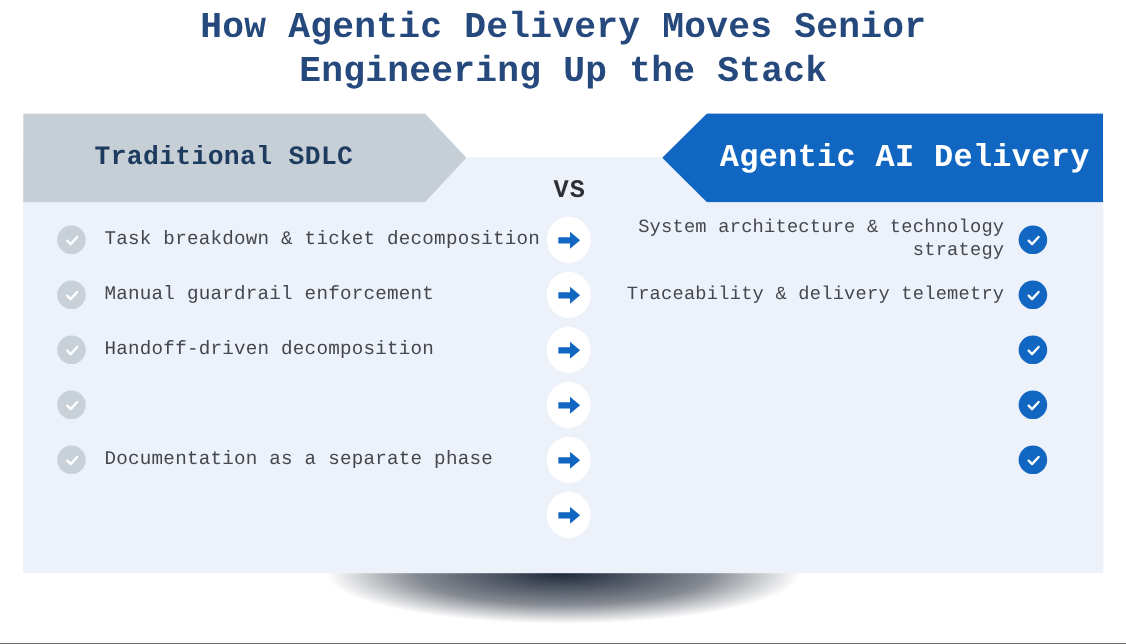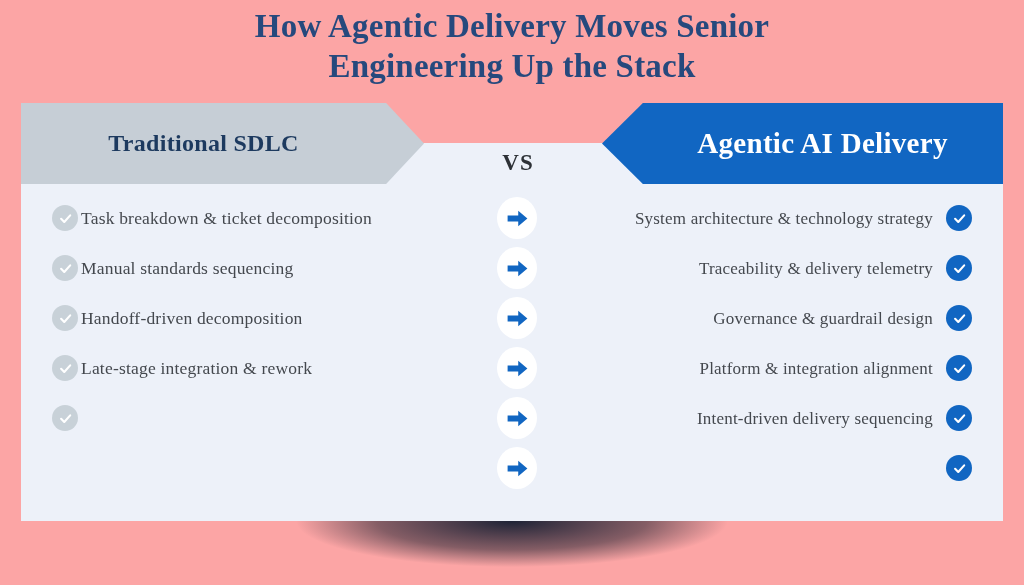--- a/index.html
+++ b/index.html
@@ -1,18 +1,18 @@
 <!DOCTYPE html>
 <html><head>
 <meta charset="utf-8">
 <style>
   html,body{margin:0;padding:0;background:#000;}
   .stage{
     position:relative;width:1024px;height:585px;overflow:hidden;
-    background:#fca5a5;font-family:Liberation Serif, serif;
+    background:#ffffff;font-family:Liberation Mono, monospace;
     -webkit-font-smoothing:antialiased;
   }
   
   .title{
     position:absolute;top:6px;left:0;width:100%;
     text-align:center;color:#26497d;font-weight:800;
     font-size:33px;line-height:40px;letter-spacing:.2px;
   }
   
   .card-shadow{
@@ -34,29 +34,29 @@
     left:21px;width:403px;background:#c6ced6;color:#1d3a5f;font-size:24px;
     clip-path:polygon(0 0,90.6% 0,100% 50%,90.6% 100%,0 100%);
     justify-content:center;padding-right:38px;box-sizing:border-box;
   }
   .banner-right{
     left:602px;width:401px;background:#1166c2;color:#ffffff;font-size:29px;
     clip-path:polygon(10.2% 0,100% 0,100% 100%,10.2% 100%,0 50%);
     justify-content:center;padding-left:40px;box-sizing:border-box;
   }
   .vs{
-    position:absolute;left:488px;top:150px;width:60px;text-align:center;
+    position:absolute;left:488px;top:160px;width:60px;text-align:center;
     color:#2d3136;font-size:23px;font-weight:800;letter-spacing:1px;
   }
   
   .col-left{position:absolute;left:21px;top:193px;width:470px;}
   .col-mid{position:absolute;left:497px;top:193px;width:40px;}
-  .col-right{position:absolute;left:544px;top:193px;width:428px;}
+  .col-right{position:absolute;left:524px;top:193px;width:428px;}
   .row{height:50px;display:flex;align-items:center;}
-  .col-left .row{padding-left:31px;gap:3px;}
+  .col-left .row{padding-left:31px;gap:17px;}
   .col-right .row{justify-content:flex-end;gap:13px;}
   .label{
     color:#44484e;font-size:17px;letter-spacing:.2px;line-height:21px;
   }
   .col-left .label{font-size:17.5px;}
   .col-right .label{text-align:right;}
   .col-right .row.two-line .label{max-width:272px;}
   
   .chk{
     width:26px;height:26px;border-radius:50%;flex:0 0 26px;
@@ -104,44 +104,44 @@
           </svg>
       </span>
       <span class="label">Task breakdown &amp; ticket decomposition</span>
     </div>
     <div class="row">
       <span class="chk muted">
         <svg width="15" height="15" viewBox="0 0 24 24">
             <path d="M5 12.5l5 5L19.5 7" fill="none" stroke="#ffffff" stroke-width="3.4" stroke-linecap="round" stroke-linejoin="round"></path>
           </svg>
       </span>
-      <span class="label">Manual standards sequencing</span>
+      <span class="label">Manual guardrail enforcement</span>
     </div>
     <div class="row">
       <span class="chk muted">
         <svg width="15" height="15" viewBox="0 0 24 24">
             <path d="M5 12.5l5 5L19.5 7" fill="none" stroke="#ffffff" stroke-width="3.4" stroke-linecap="round" stroke-linejoin="round"></path>
           </svg>
       </span>
       <span class="label">Handoff-driven decomposition</span>
     </div>
     <div class="row">
       <span class="chk muted">
         <svg width="15" height="15" viewBox="0 0 24 24">
             <path d="M5 12.5l5 5L19.5 7" fill="none" stroke="#ffffff" stroke-width="3.4" stroke-linecap="round" stroke-linejoin="round"></path>
           </svg>
       </span>
-      <span class="label">Late-stage integration &amp; rework</span>
-    </div>
-    <div class="row">
-      <span class="chk muted">
-        <svg width="15" height="15" viewBox="0 0 24 24">
-            <path d="M5 12.5l5 5L19.5 7" fill="none" stroke="#ffffff" stroke-width="3.4" stroke-linecap="round" stroke-linejoin="round"></path>
-          </svg>
-      </span>
+    </div>
+    <div class="row">
+      <span class="chk muted">
+        <svg width="15" height="15" viewBox="0 0 24 24">
+            <path d="M5 12.5l5 5L19.5 7" fill="none" stroke="#ffffff" stroke-width="3.4" stroke-linecap="round" stroke-linejoin="round"></path>
+          </svg>
+      </span>
+      <span class="label">Documentation as a separate phase</span>
     </div>
   </div>
 
   <div class="col-mid">
     <div class="arrow-slot">
       <span class="arrow-circle">
         <svg width="25" height="25" viewBox="0 0 24 24">
             <path d="M2.5 9.2h10.2V4.6L21.5 12l-8.8 7.4v-4.6H2.5z" fill="#1166c2"></path>
           </svg>
       </span>
@@ -194,37 +194,27 @@
     </div>
     <div class="row">
       <span class="label">Traceability &amp; delivery telemetry</span>
       <span class="chk active">
         <svg width="15" height="15" viewBox="0 0 24 24">
             <path d="M5 12.5l5 5L19.5 7" fill="none" stroke="#ffffff" stroke-width="3.4" stroke-linecap="round" stroke-linejoin="round"></path>
           </svg>
       </span>
     </div>
     <div class="row">
-      <span class="label">Governance &amp; guardrail design</span>
-      <span class="chk active">
-        <svg width="15" height="15" viewBox="0 0 24 24">
-            <path d="M5 12.5l5 5L19.5 7" fill="none" stroke="#ffffff" stroke-width="3.4" stroke-linecap="round" stroke-linejoin="round"></path>
-          </svg>
-      </span>
-    </div>
-    <div class="row">
-      <span class="label">Platform &amp; integration alignment</span>
-      <span class="chk active">
-        <svg width="15" height="15" viewBox="0 0 24 24">
-            <path d="M5 12.5l5 5L19.5 7" fill="none" stroke="#ffffff" stroke-width="3.4" stroke-linecap="round" stroke-linejoin="round"></path>
-          </svg>
-      </span>
-    </div>
-    <div class="row">
-      <span class="label">Intent-driven delivery sequencing</span>
+      <span class="chk active">
+        <svg width="15" height="15" viewBox="0 0 24 24">
+            <path d="M5 12.5l5 5L19.5 7" fill="none" stroke="#ffffff" stroke-width="3.4" stroke-linecap="round" stroke-linejoin="round"></path>
+          </svg>
+      </span>
+    </div>
+    <div class="row">
       <span class="chk active">
         <svg width="15" height="15" viewBox="0 0 24 24">
             <path d="M5 12.5l5 5L19.5 7" fill="none" stroke="#ffffff" stroke-width="3.4" stroke-linecap="round" stroke-linejoin="round"></path>
           </svg>
       </span>
     </div>
     <div class="row two-line">
       <span class="chk active">
         <svg width="15" height="15" viewBox="0 0 24 24">
             <path d="M5 12.5l5 5L19.5 7" fill="none" stroke="#ffffff" stroke-width="3.4" stroke-linecap="round" stroke-linejoin="round"></path>

